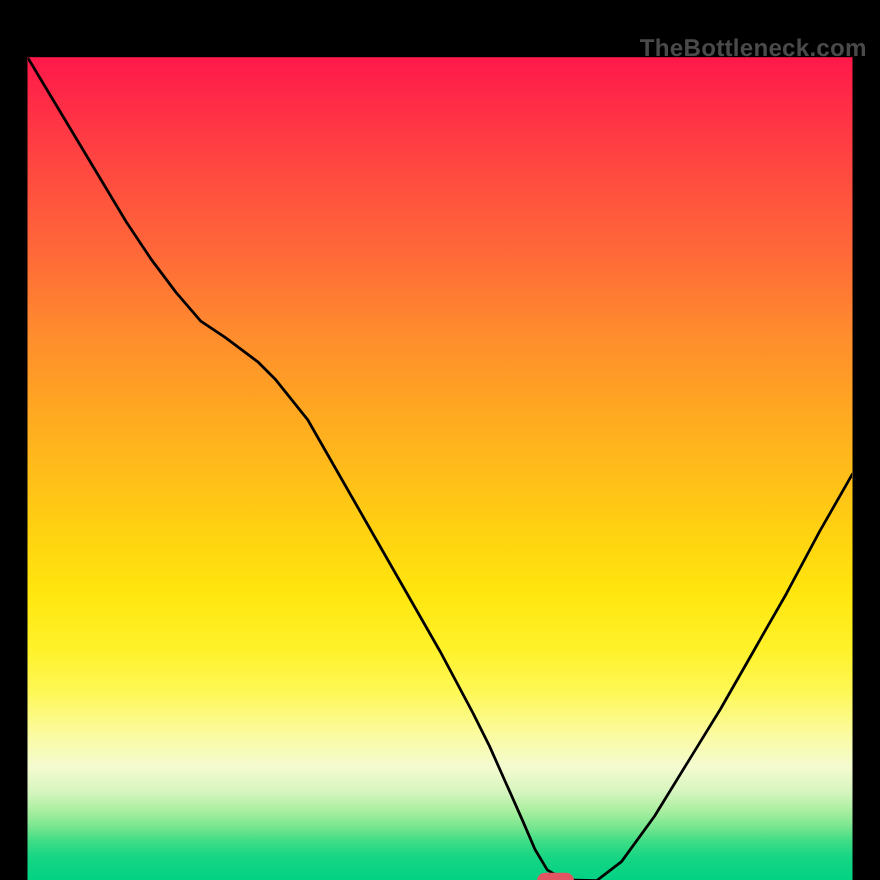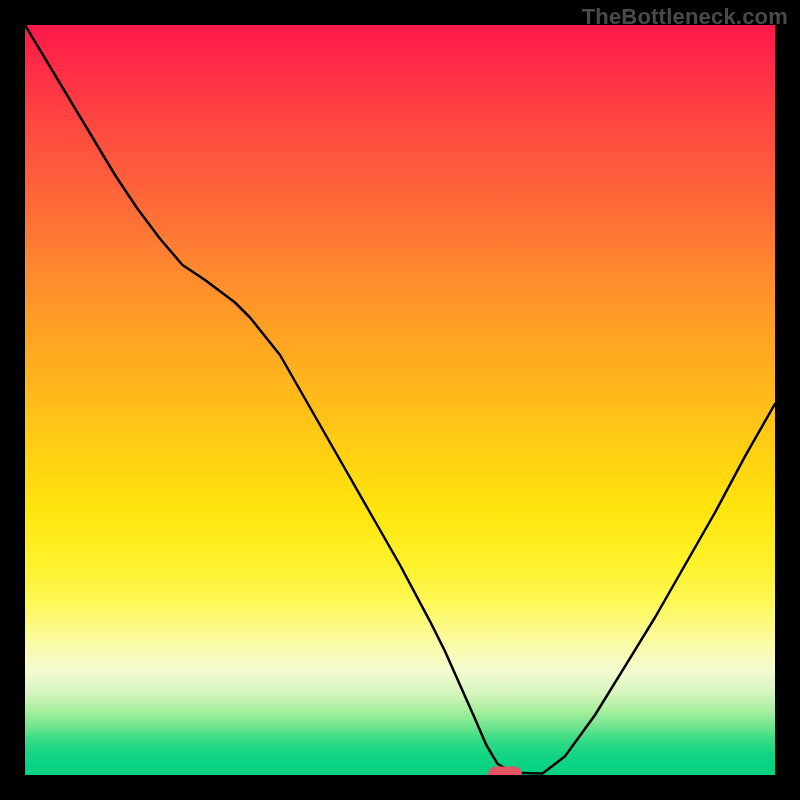--- a/index.html
+++ b/index.html
@@ -9,20 +9,21 @@
     height: 800px;
     background: #000;
     font-family: Arial, Helvetica, sans-serif;
     overflow: hidden;
   }
   .stage {
     position: relative;
     width: 800px;
     height: 712px;
     background: #000;
+    margin-top: 27px;
   }
   .watermark {
     position: absolute;
     top: 4px;
     right: 12px;
     color: #4a4a4a;
     font-size: 22px;
     font-weight: 600;
     letter-spacing: 0.2px;
     z-index: 10;

